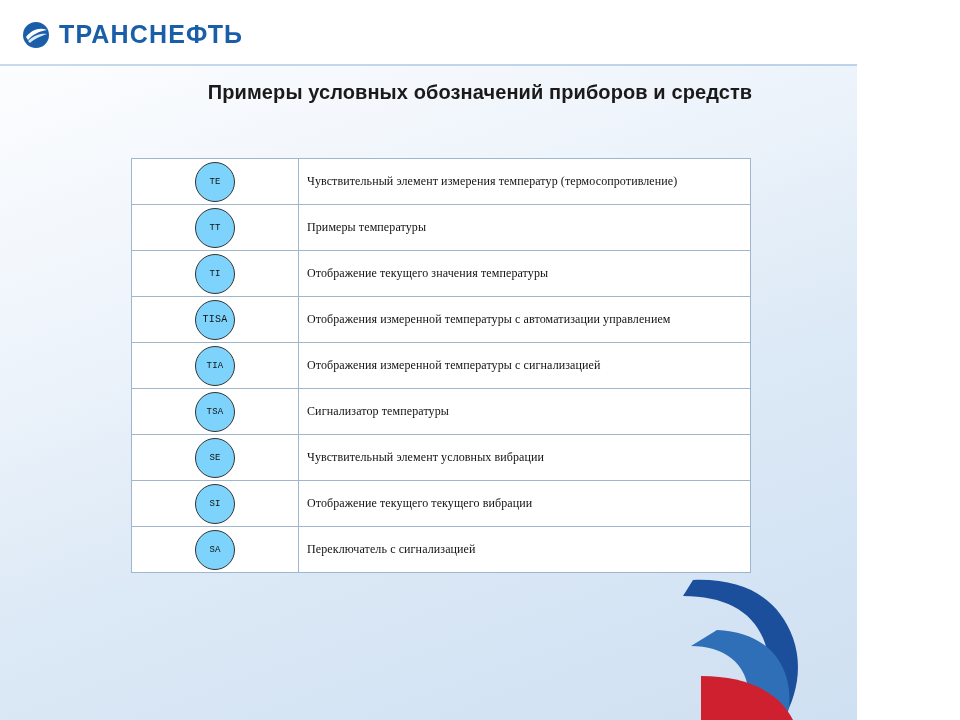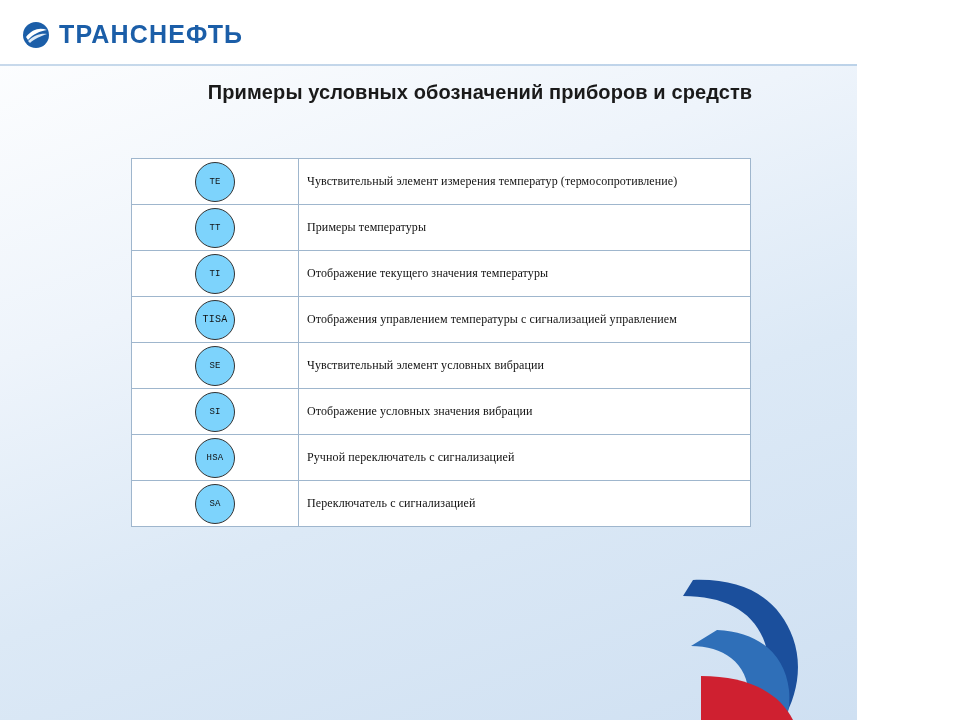--- a/index.html
+++ b/index.html
@@ -162,33 +162,37 @@
           <tr>
             <td class="sym-cell"><span class="circle">TT</span></td>
             <td class="desc-cell">Примеры температуры</td>
           </tr>
           <tr>
             <td class="sym-cell"><span class="circle">TI</span></td>
             <td class="desc-cell">Отображение текущего значения температуры</td>
           </tr>
           <tr>
             <td class="sym-cell"><span class="circle small">TISA</span></td>
-            <td class="desc-cell">Отображения управлением температуры с сигнализацией управлением</td>
+            <td class="desc-cell">Отображения измеренной температуры с автоматизации управлением</td>
+          </tr>
+          <tr>
+            <td class="sym-cell"><span class="circle">TIA</span></td>
+            <td class="desc-cell">Отображения измеренной температуры с сигнализацией</td>
+          </tr>
+          <tr>
+            <td class="sym-cell"><span class="circle">TSA</span></td>
+            <td class="desc-cell">Сигнализатор температуры</td>
           </tr>
           <tr>
             <td class="sym-cell"><span class="circle">SE</span></td>
             <td class="desc-cell">Чувствительный элемент условных вибрации</td>
           </tr>
           <tr>
             <td class="sym-cell"><span class="circle">SI</span></td>
-            <td class="desc-cell">Отображение условных значения вибрации</td>
-          </tr>
-          <tr>
-            <td class="sym-cell"><span class="circle">HSA</span></td>
-            <td class="desc-cell">Ручной переключатель с сигнализацией</td>
+            <td class="desc-cell">Отображение текущего текущего вибрации</td>
           </tr>
           <tr>
             <td class="sym-cell"><span class="circle">SA</span></td>
             <td class="desc-cell">Переключатель с сигнализацией</td>
           </tr>
         </tbody>
     </table>
   </div>
 
   <svg class="deco" viewBox="0 0 260 220" xmlns="http://www.w3.org/2000/svg">

